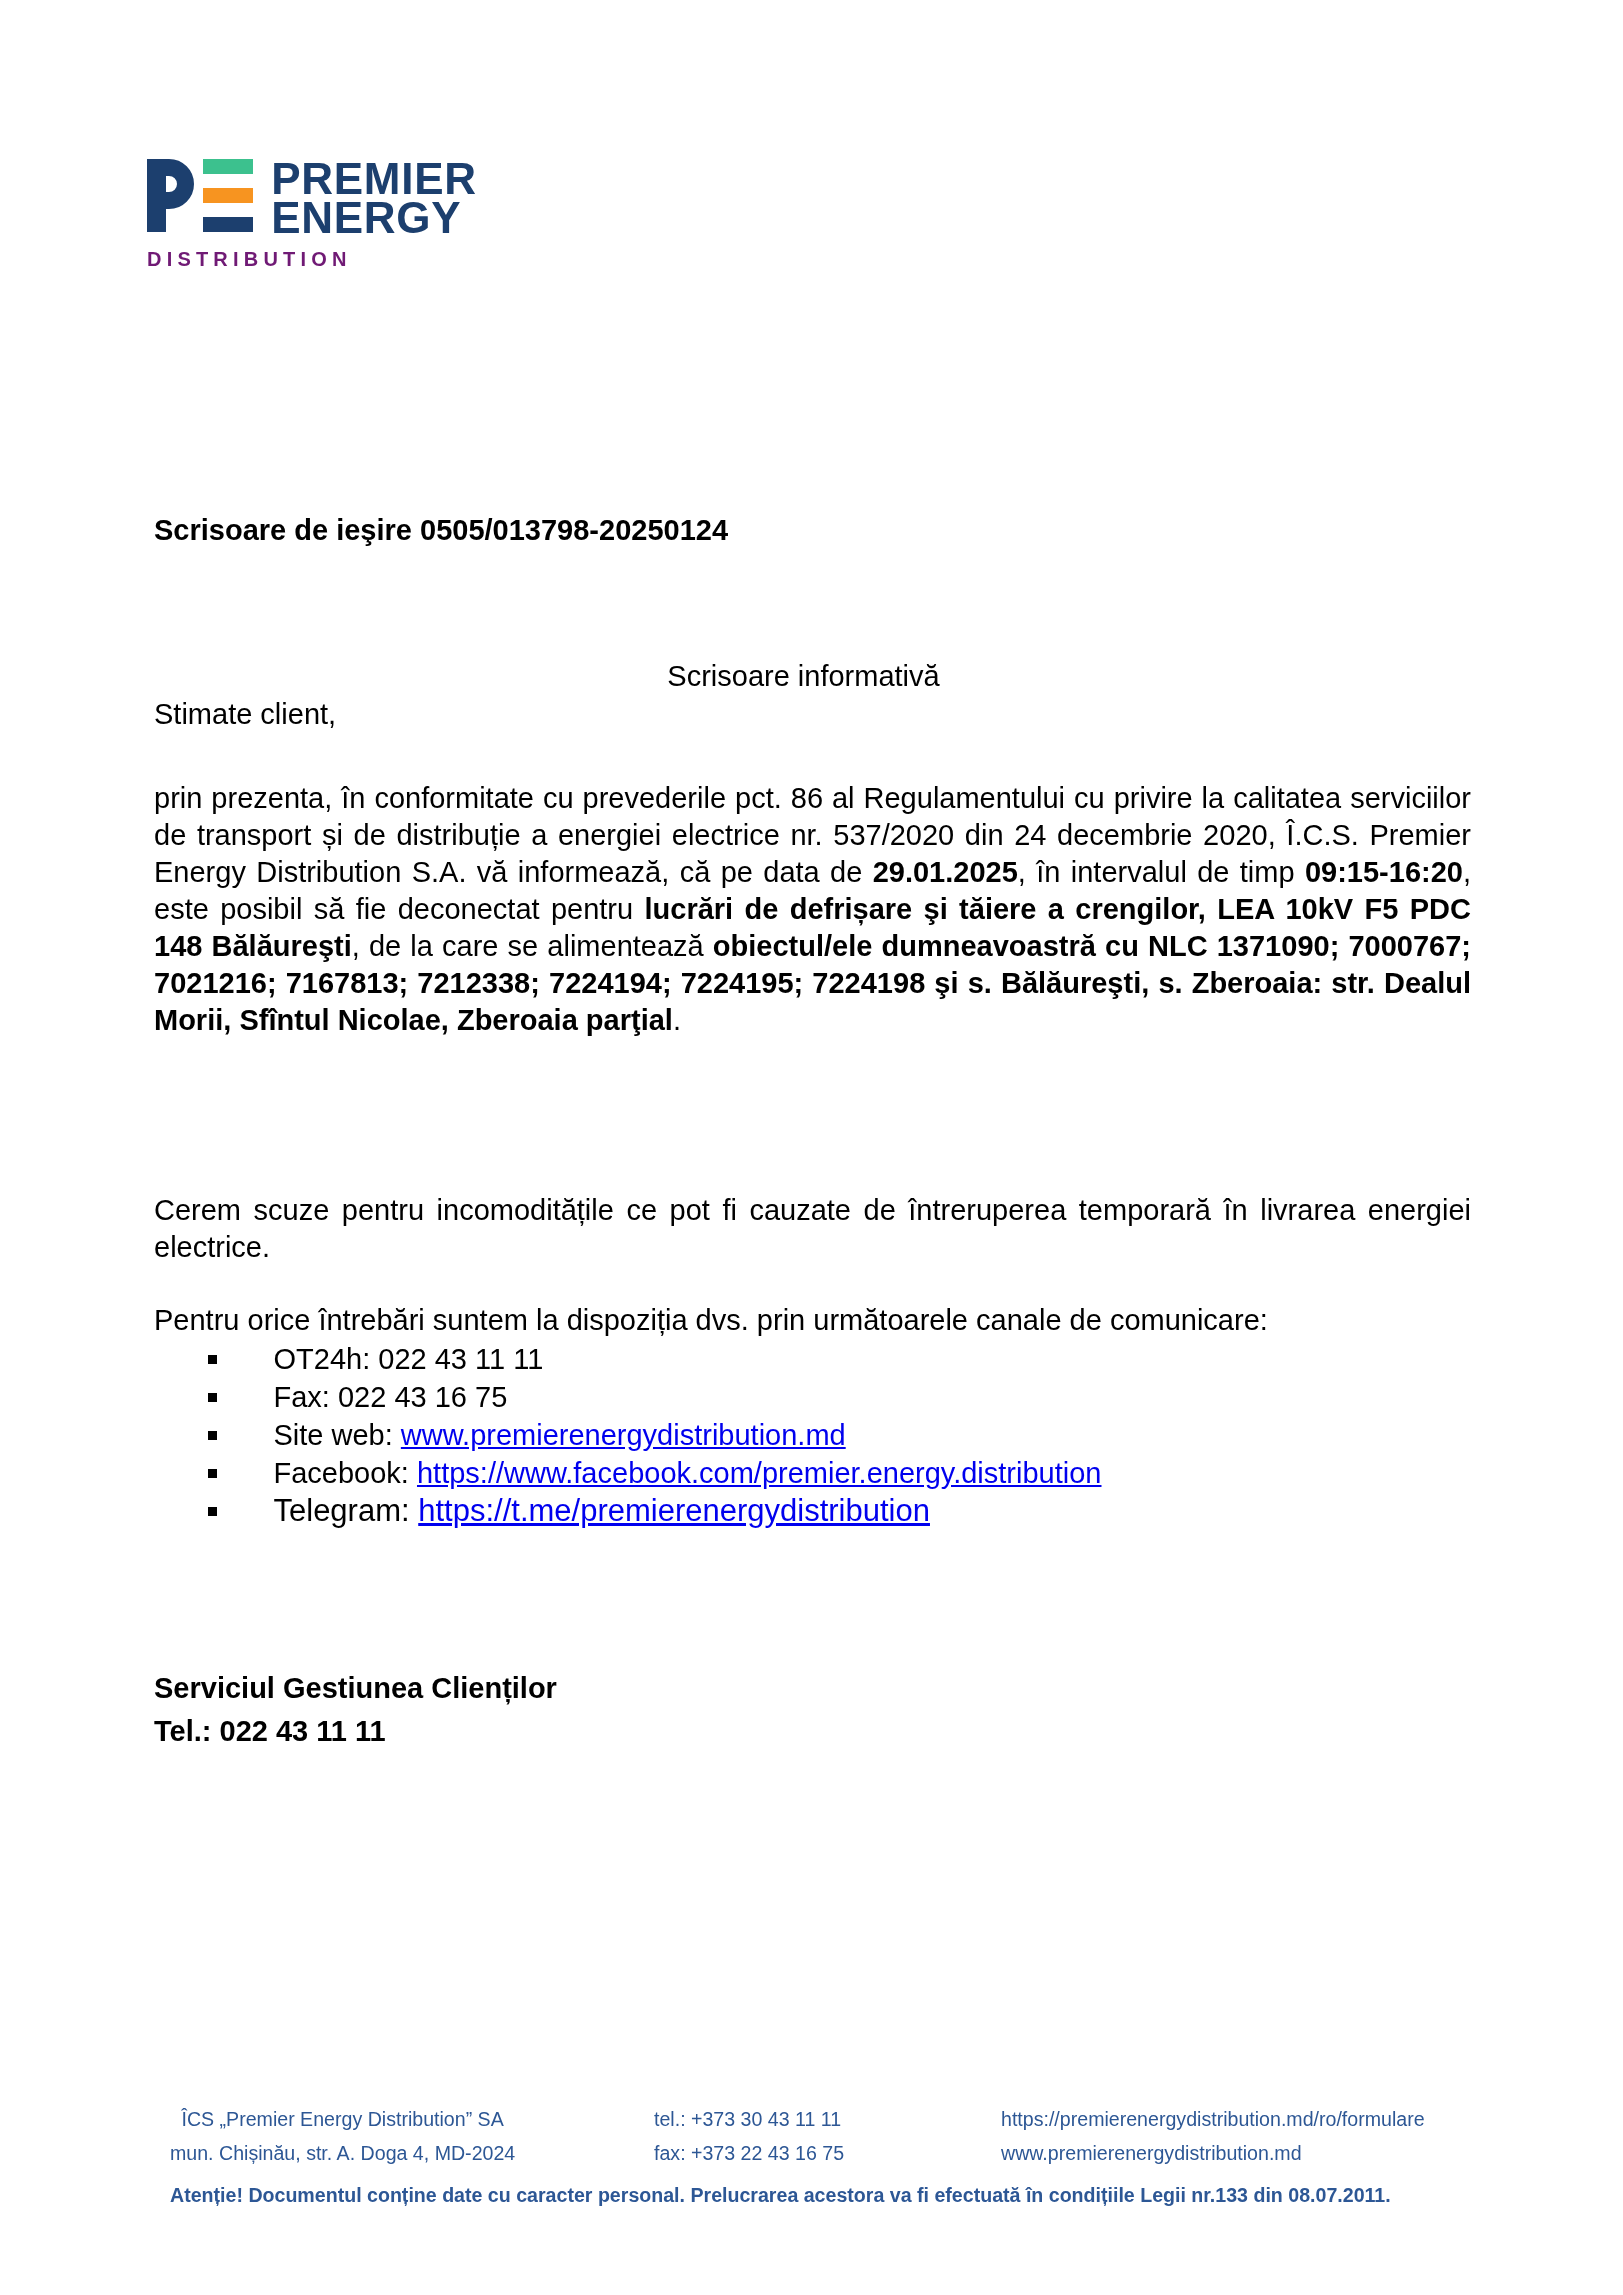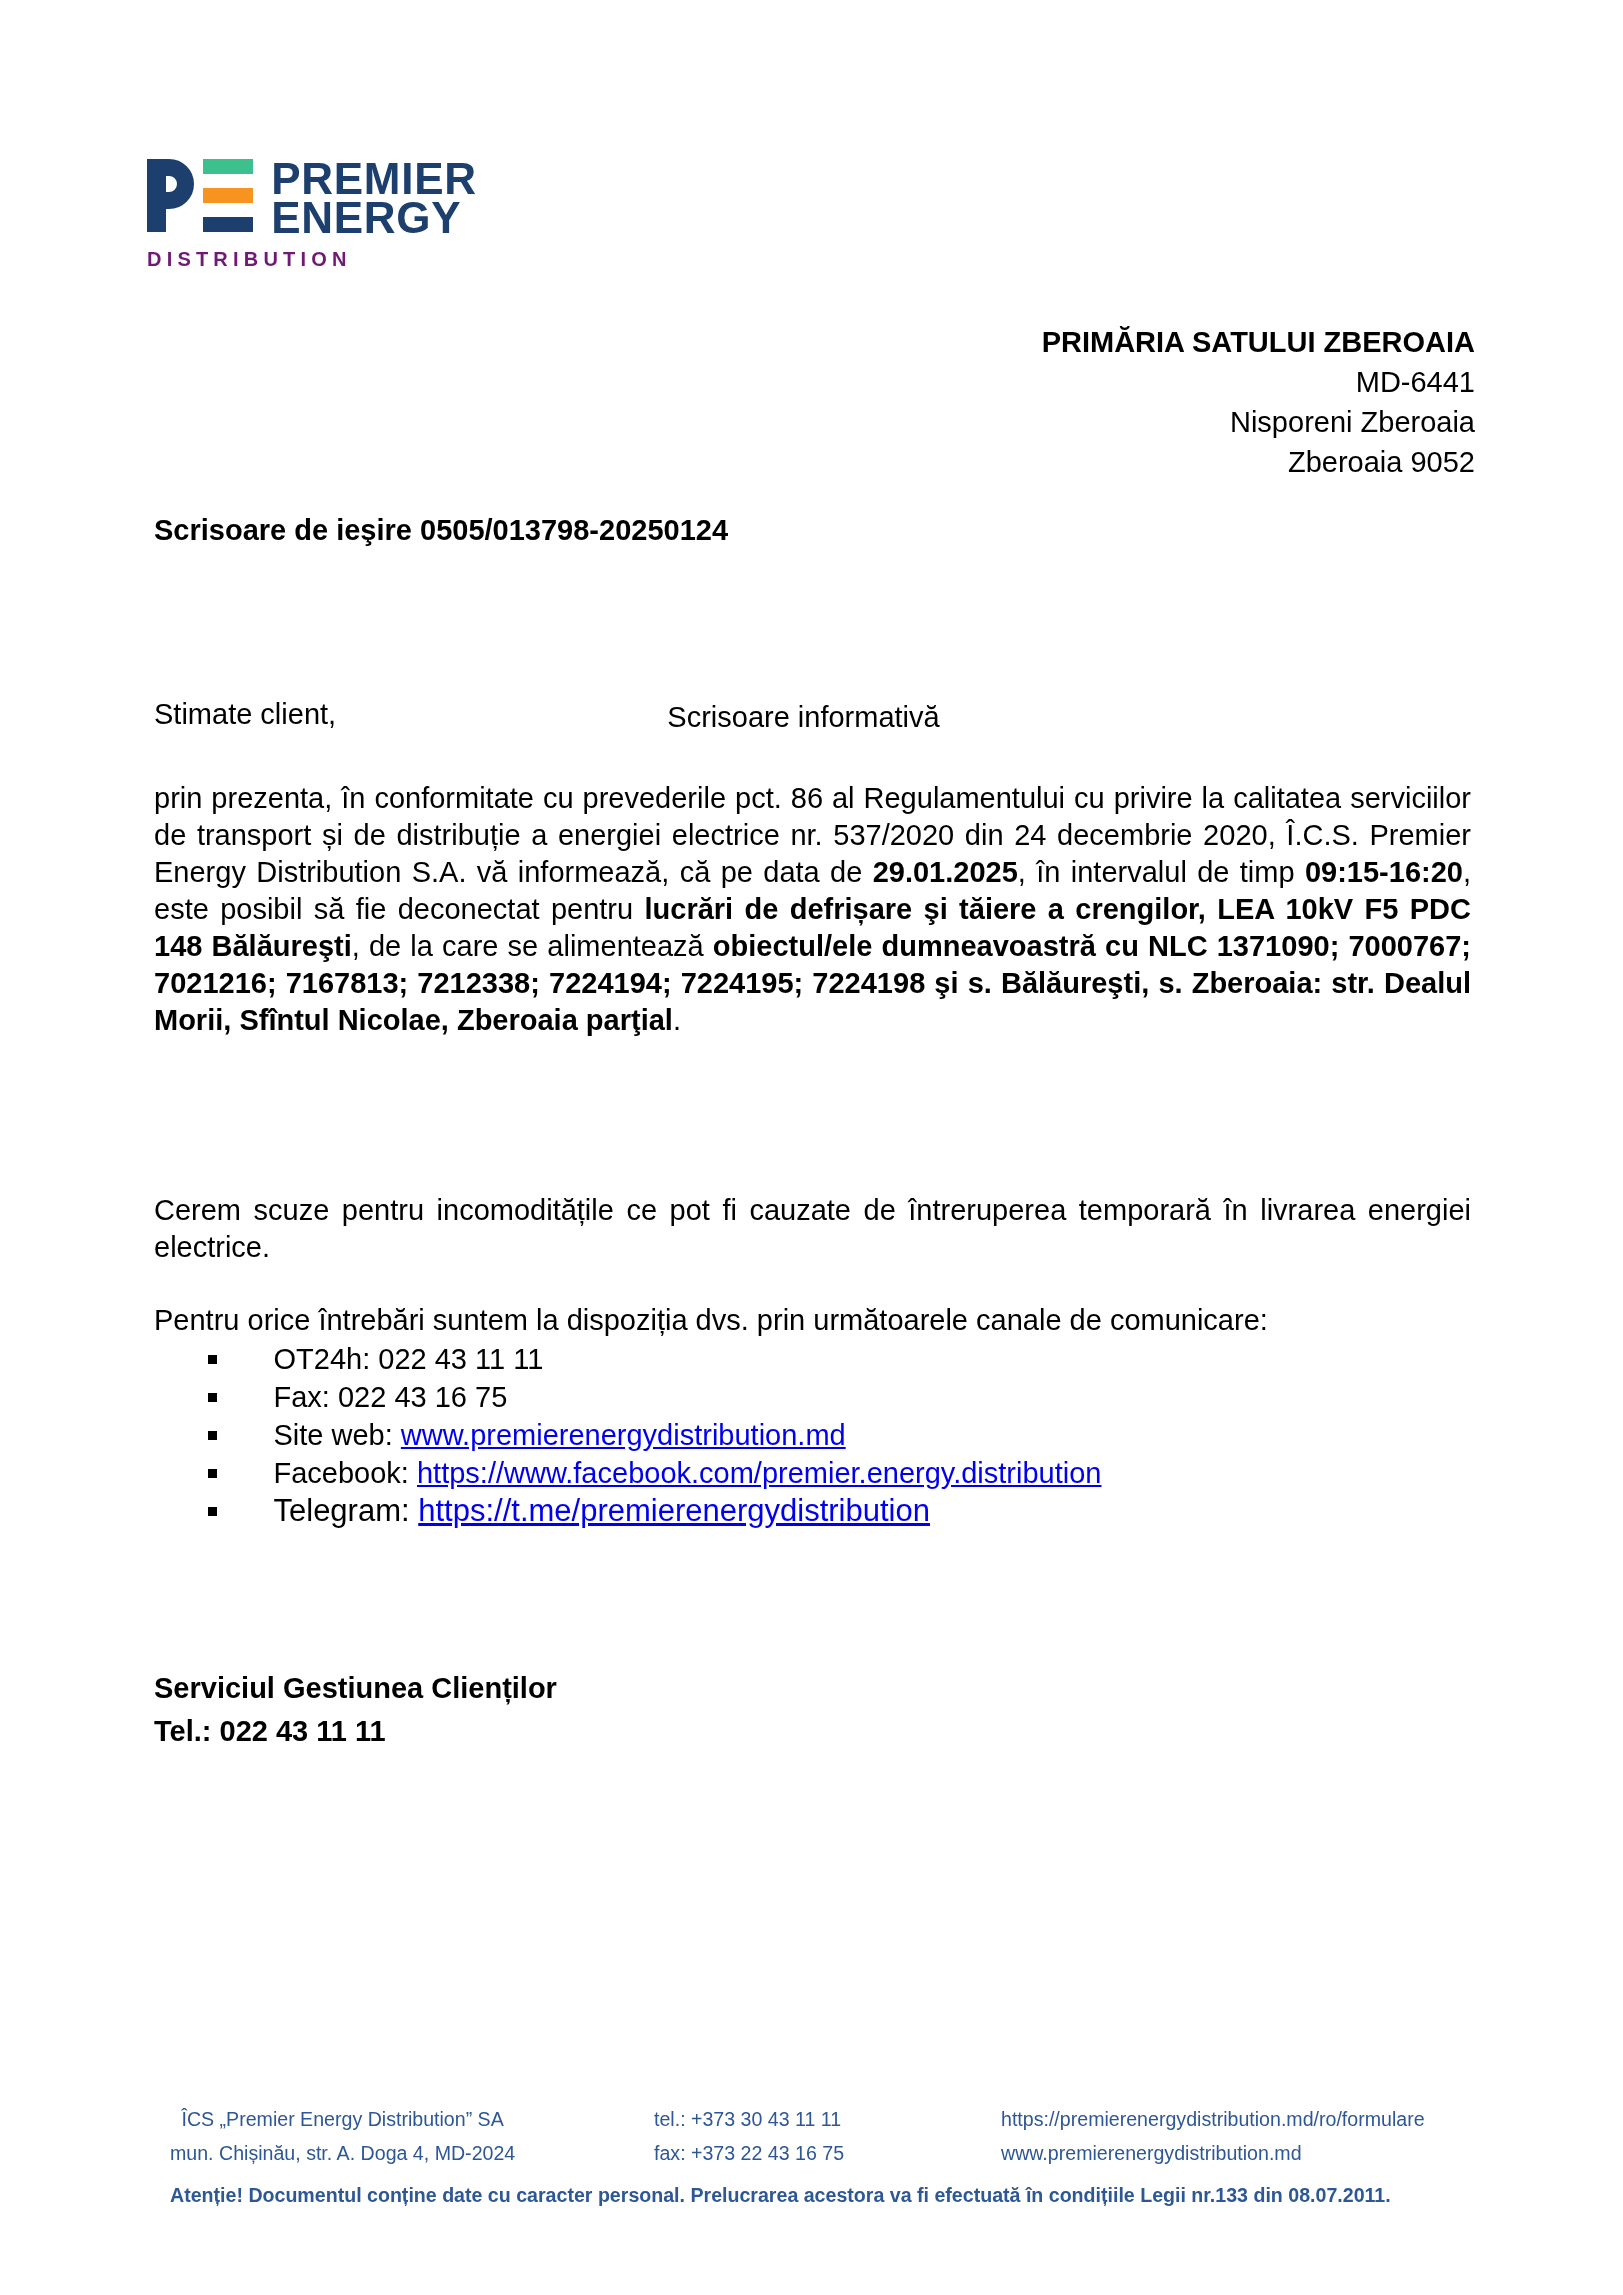--- a/index.html
+++ b/index.html
@@ -32,21 +32,21 @@
   .logo-text { margin-left: 18.3px; font-weight: bold; color: #1c3f6e;
                font-size: 44px; line-height: 39px; letter-spacing: 0.7px; }
   .logo-distribution { margin-top: 10.5px; font-weight: bold; color: #701a75;
                        font-size: 20px; letter-spacing: 5.2px; }
 
   
   .recipient { right: 148px; top: 322px; text-align: right; line-height: 40px; }
 
   
   .subject { left: 154px; top: 514px; font-weight: bold; }
-  .title { left: 154px; right: 170px; top: 660px; text-align: center; margin-top: 41px; }
+  .title { left: 154px; right: 170px; top: 660px; text-align: center; }
   .salutation { left: 154px; top: 698px; }
 
   
   .bodypar { left: 154px; width: 1317px; text-align: justify; line-height: 37px; }
   .p1 { top: 780px; }
   .p2 { top: 1080px; }
   .p3 { top: 1192px; }
   .p4intro { left: 154px; top: 1304px; }
 
   
@@ -85,26 +85,20 @@
         </div>
       </div>
       <div class="logo-text">
         <div>PREMIER</div>
         <div>ENERGY</div>
       </div>
     </div>
     <div class="logo-distribution">DISTRIBUTION</div>
   </div>
 
-  <div class="abs recipient">
-    <div class="b">PRIMĂRIA SATULUI ZBEROAIA</div>
-    <div>MD-6441</div>
-    <div>Nisporeni Zberoaia</div>
-    <div>Zberoaia 9052</div>
-  </div>
 
   <div class="abs subject">Scrisoare de ieşire 0505/013798-20250124</div>
 
   <div class="abs title">Scrisoare informativă</div>
 
   <div class="abs salutation">Stimate client,</div>
 
   <div class="abs bodypar p1"><span>prin prezenta, în conformitate cu prevederile pct. 86 al Regulamentului cu privire la calitatea serviciilor de transport și de distribuție a energiei electrice nr. 537/2020 din 24 decembrie 2020, Î.C.S. Premier Energy Distribution S.A. vă informează, că pe data de </span><span class="b">29.01.2025</span><span>, în intervalul de timp </span><span class="b">09:15-16:20</span><span>, este posibil să fie deconectat pentru </span><span class="b">lucrări de defrișare şi tăiere a crengilor, LEA 10kV F5 PDC 148 Bălăureşti</span><span>, de la care se alimentează </span><span class="b">obiectul/ele dumneavoastră cu NLC 1371090; 7000767; 7021216; 7167813; 7212338; 7224194; 7224195; 7224198 şi s. Bălăureşti, s. Zberoaia: str. Dealul Morii, Sfîntul Nicolae, Zberoaia parţial</span><span>.</span></div>
 
 

